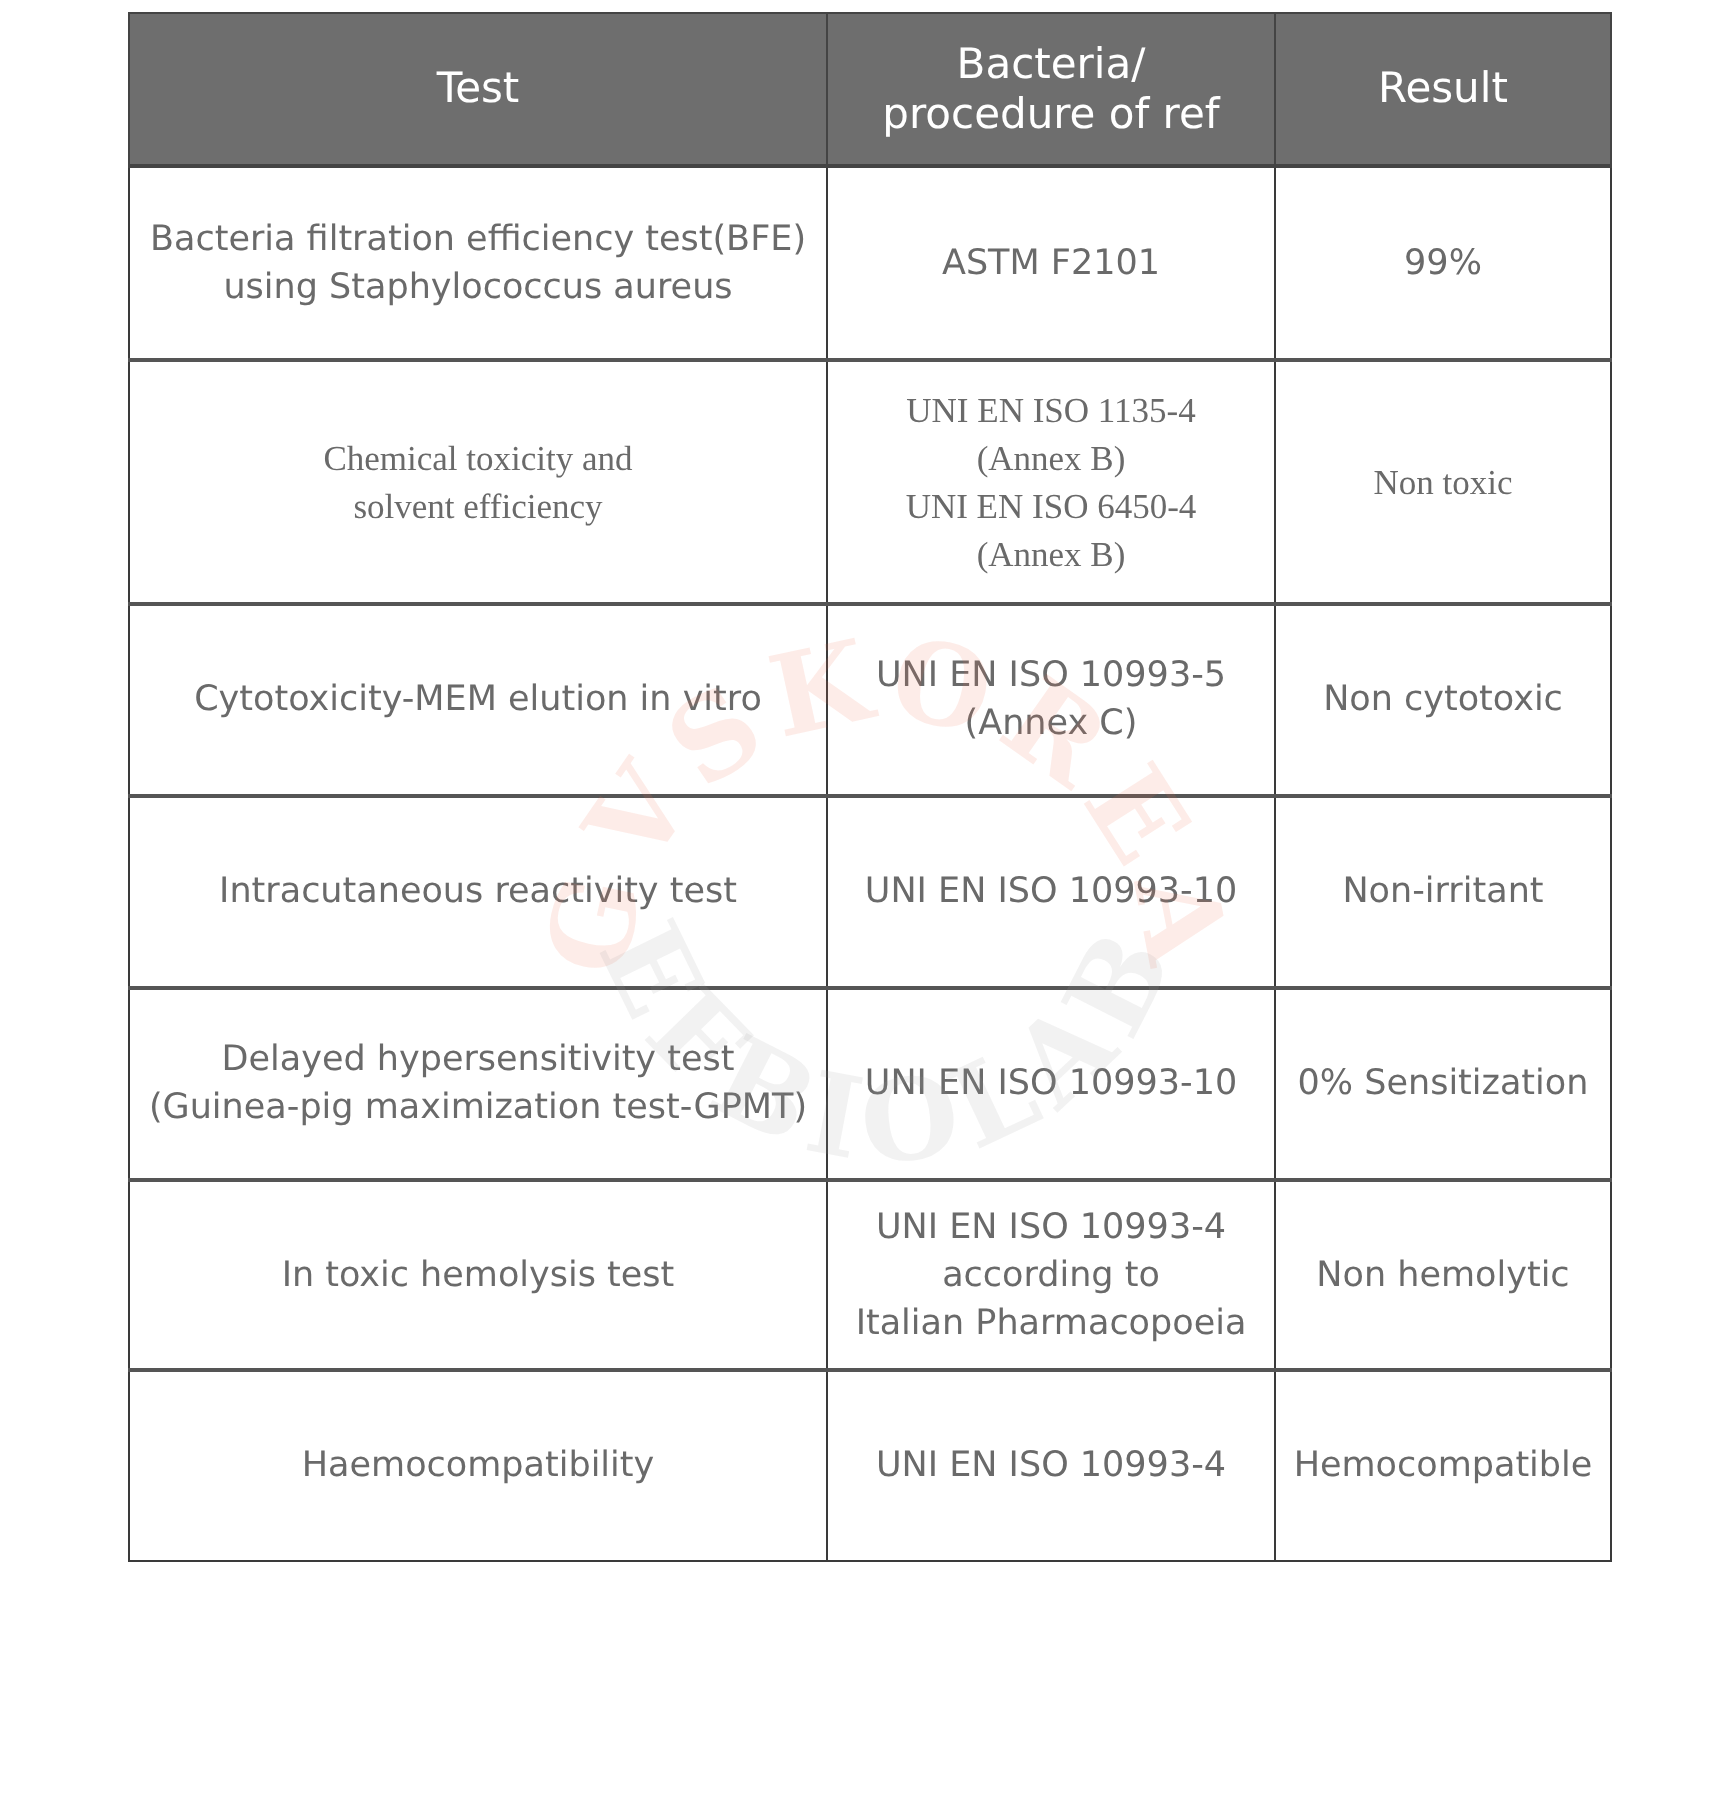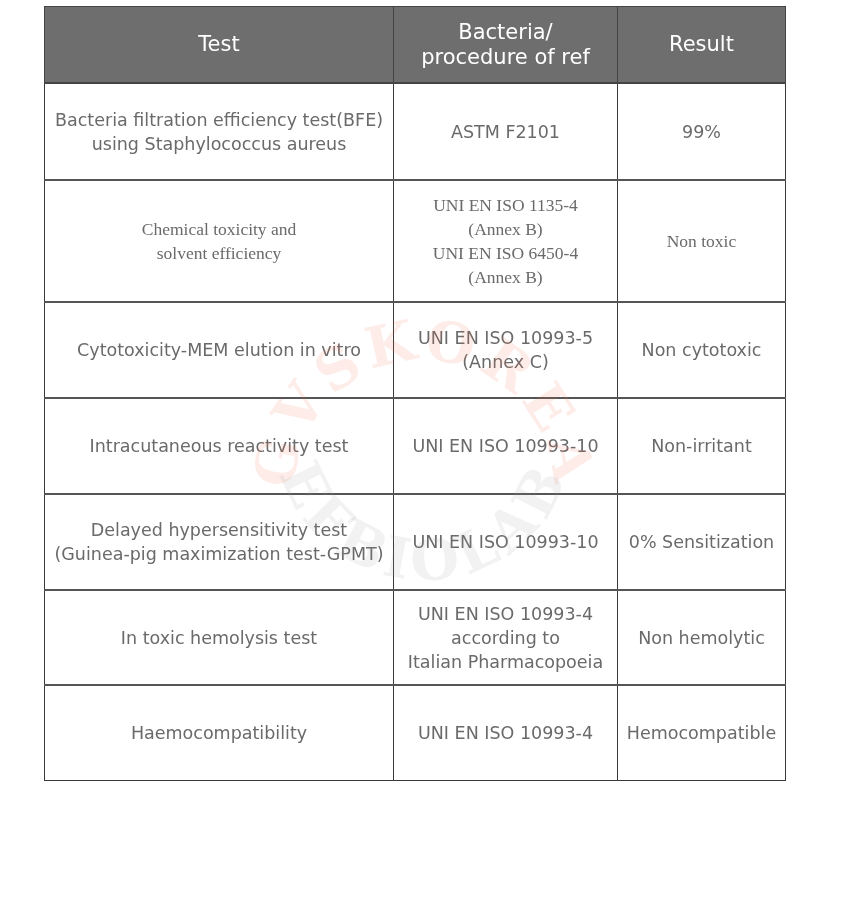--- a/index.html
+++ b/index.html
@@ -1,17 +1,17 @@
 <!DOCTYPE html>
 <html><head>
 <meta charset="utf-8">
 <style>
   html, body { margin:0; padding:0; background:#ffffff; }
   body { width:860px; height:907px; position:relative; overflow:hidden; font-family:"DejaVu Sans", sans-serif; }
-  .wrap { position:absolute; left:44px; top:6px; width:741px; }
+  .wrap { position:absolute; left:64px; top:6px; width:741px; }
   table { border-collapse:collapse; width:741px; table-layout:fixed; position:relative; z-index:1; }
   th, td { border:1px solid #3a3a3a; text-align:center; vertical-align:middle; padding:0 2px; }
   th { background:#6e6e6e; color:#ffffff; font-weight:normal; font-size:21px; line-height:25px; height:75px; border-color:#444; border-bottom:2px solid #444; }
   td { color:#6a6a6a; font-size:17.5px; line-height:24px; background:transparent; }
   col.c1 { width:349px; } col.c2 { width:224px; } col.c3 { width:168px; }
   tr.r0 td { height:95px; } tr.r1 td { height:120px;font-family:Liberation Serif, serif; } tr.r2 td { height:94px; }
   tr.r3 td { height:94px; } tr.r4 td { height:94px; } tr.r5 td { height:94px; }
   tr.r6 td { height:93px; } tr.r7 td { height:94px;text-align:center; }
   tbody tr td { border-top:2px solid #555; }
   .line { display:block; white-space:nowrap; }

